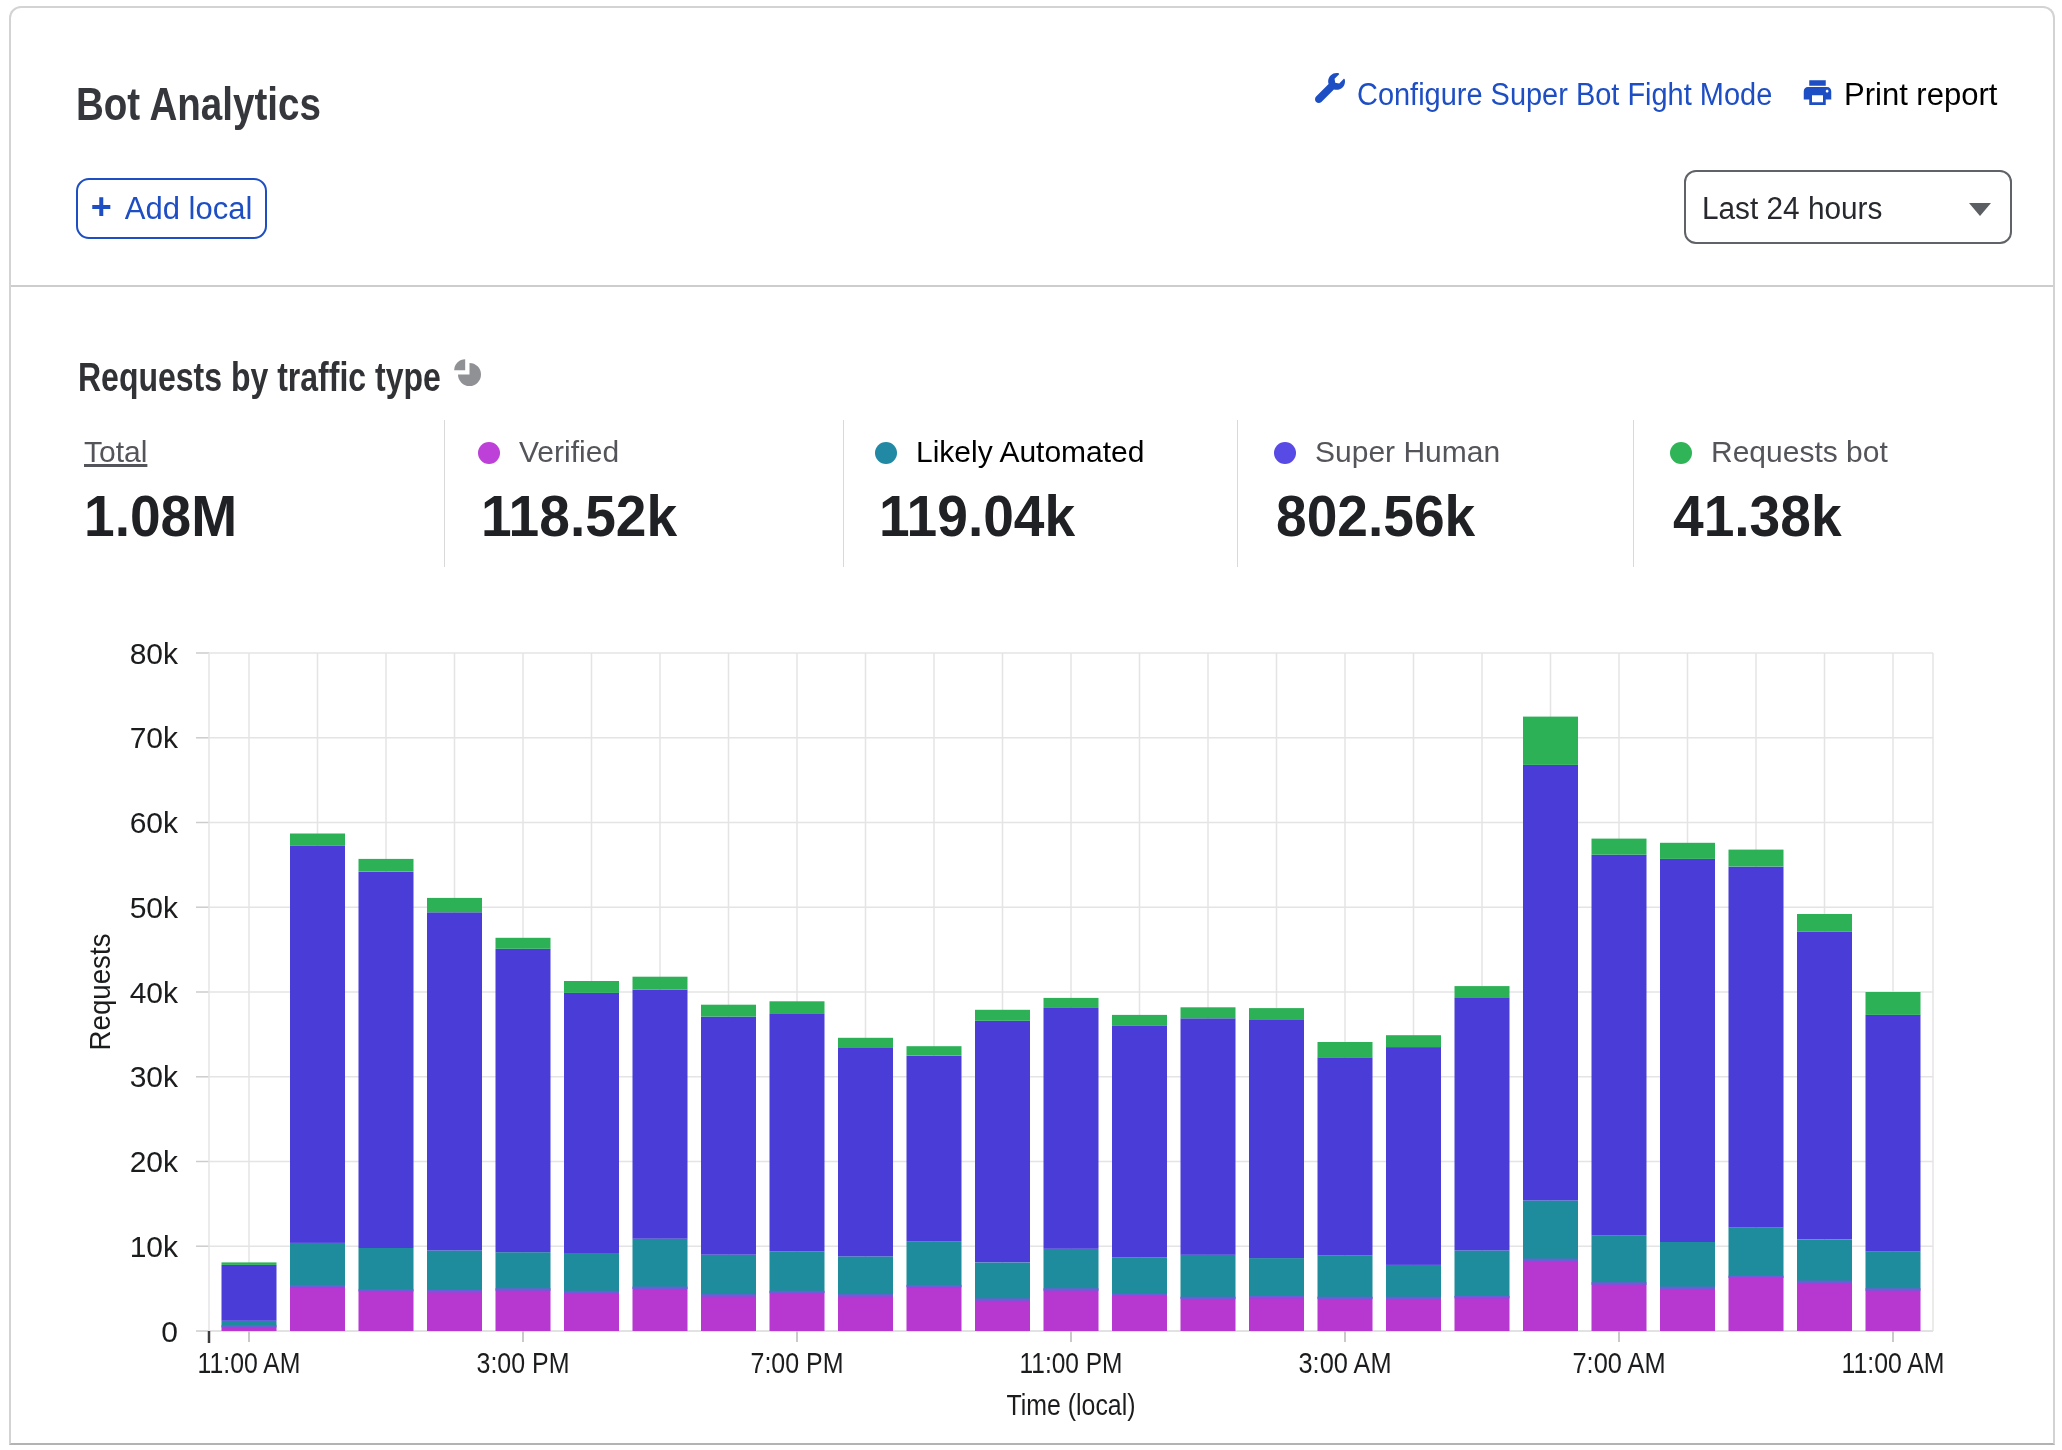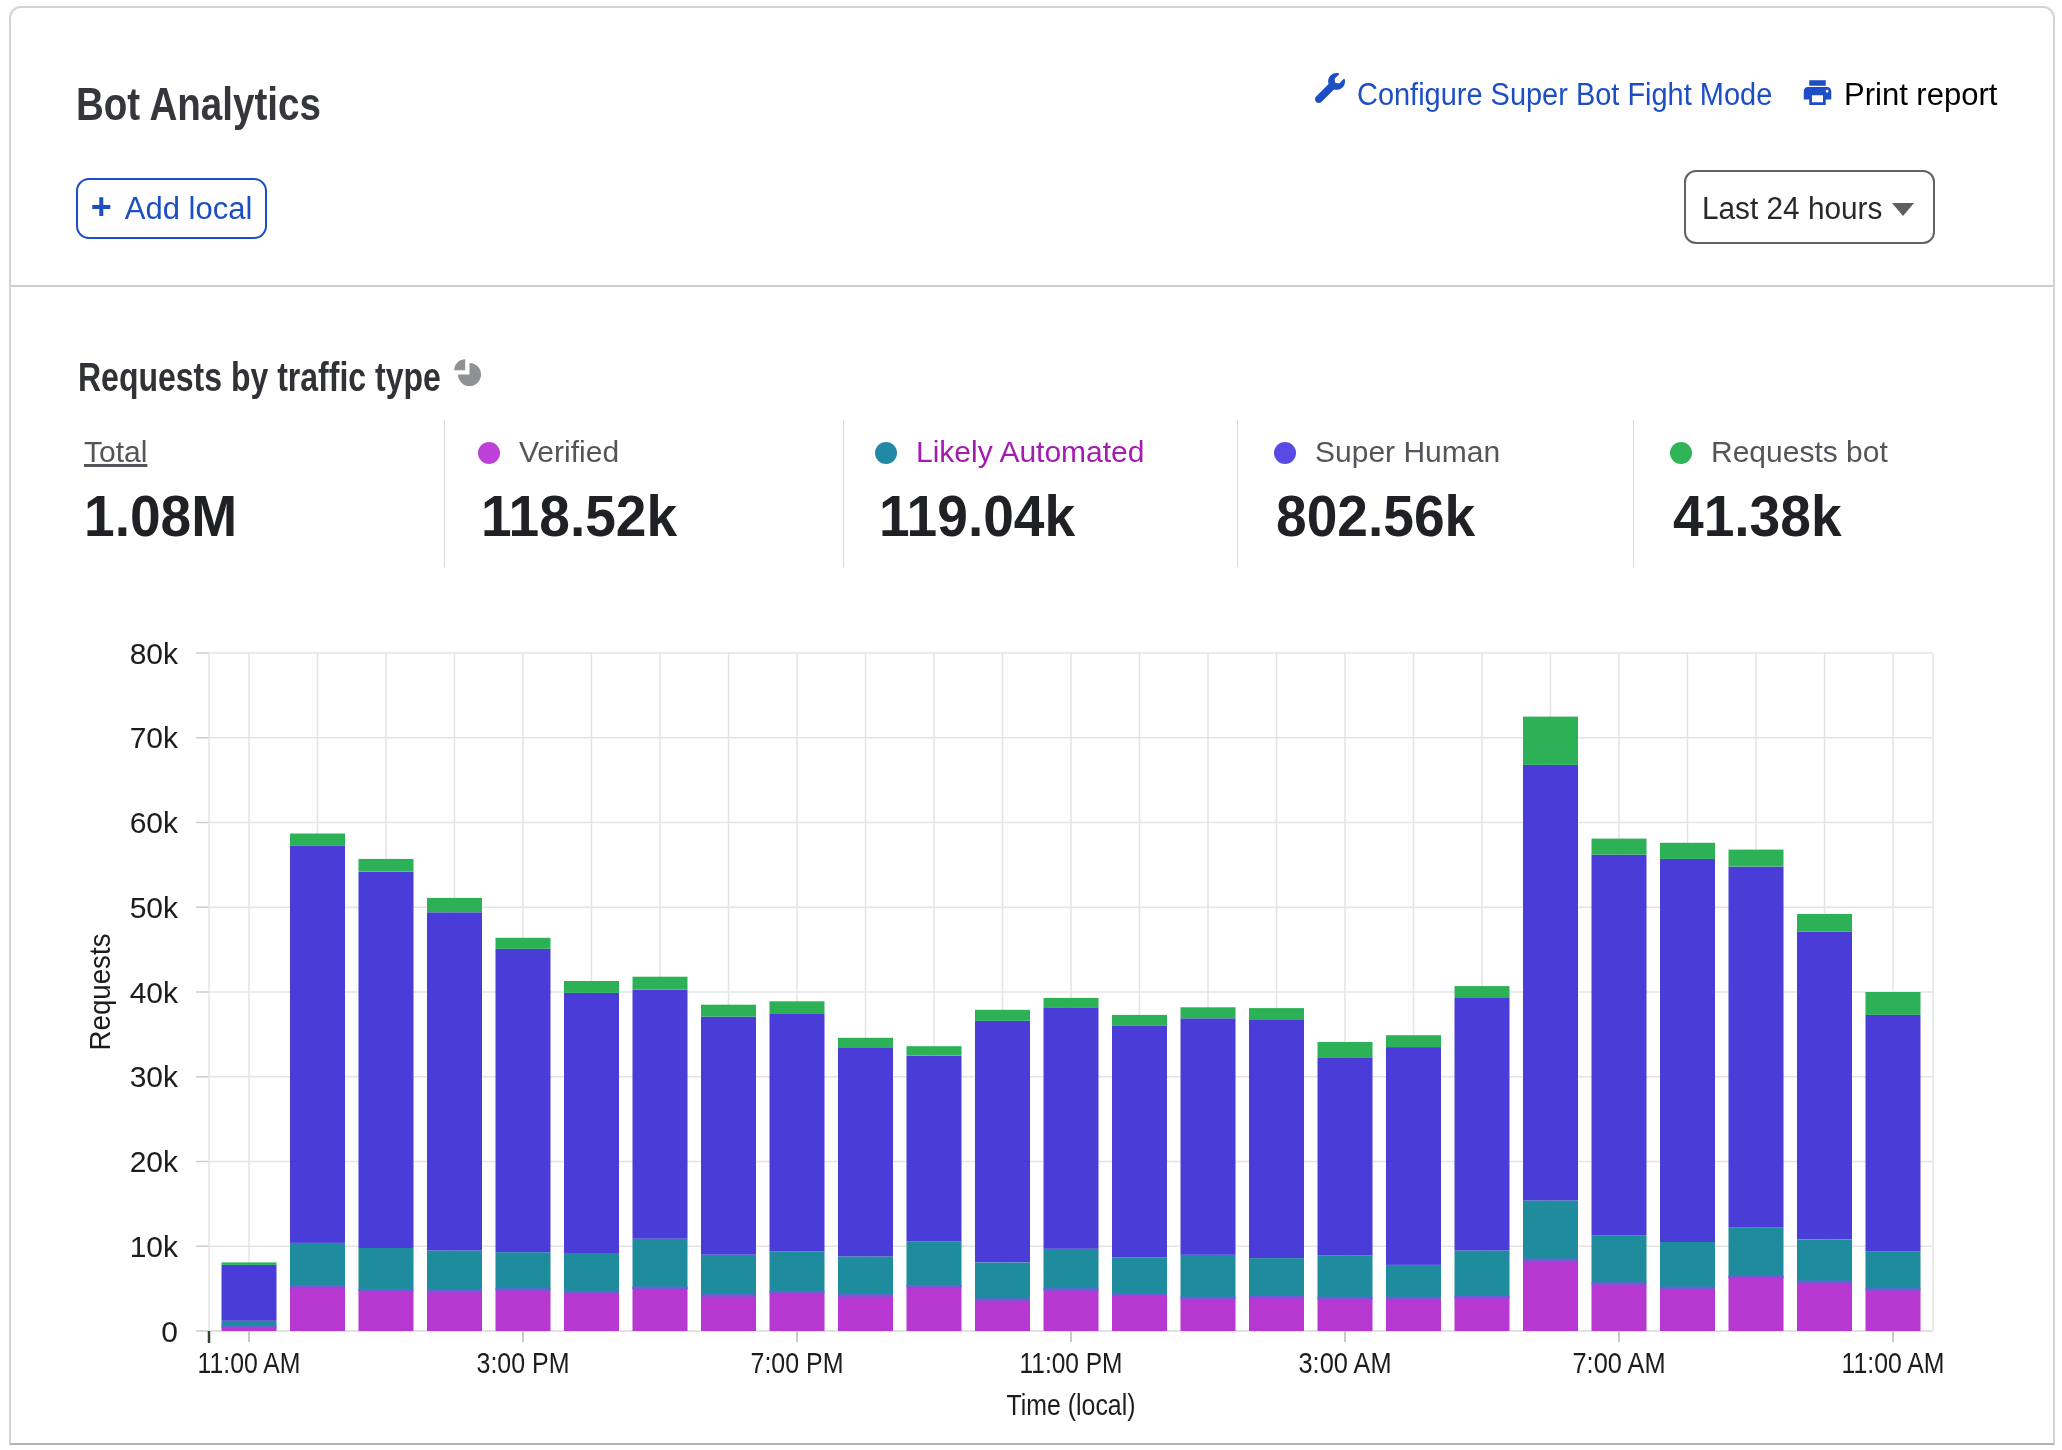--- a/index.html
+++ b/index.html
@@ -20,41 +20,41 @@
 <svg style="position:absolute;left:1801px;top:76px" width="33" height="33" viewBox="0 0 24 24">
     <path fill="#1d4ec4" d="M19 8H5c-1.66 0-3 1.34-3 3v6h4v4h12v-4h4v-6c0-1.66-1.34-3-3-3zm-3 11H8v-5h8v5zm3-7c-.55 0-1-.45-1-1s.45-1 1-1 1 .45 1 1-.45 1-1 1zm-1-9H6v4h12V3z"></path>
   </svg>
 <div class="abs" style="left:1844px;top:79px;font-size:31px;color:#000000;">Print report</div>
 
 <div class="abs" style="left:76px;top:178px;width:191px;height:61px;border:2px solid #1d4ec4;border-radius:13px;display:flex;align-items:center;justify-content:center;color:#1d4ec4;">
   <span style="font-size:36px;font-weight:600;margin-right:13px;margin-top:-3px;">+</span>
     <span style="font-size:31px;">Add local</span>
 </div>
 
-<div class="abs" style="left:1684px;top:170px;width:251px;height:74px;border:2px solid #5f6267;border-radius:12px;display:flex;align-items:center;">
+<div class="abs" style="left:1684px;top:170px;width:328px;height:74px;border:2px solid #5f6267;border-radius:12px;display:flex;align-items:center;">
   <span style="font-size:31px;color:#27292e;margin-left:16px;margin-top:3px;transform:scaleX(0.96);transform-origin:left center;">Last 24 hours</span>
   <span style="position:absolute;right:19px;top:31px;width:0;height:0;border-left:11px solid transparent;border-right:11px solid transparent;border-top:13px solid #5b5e63;"></span>
 </div>
 
 <div class="abs" style="left:78px;top:357px;font-size:40px;font-weight:700;color:#303236;transform:scaleX(0.80);transform-origin:left top;">Requests by traffic type</div>
 <svg style="position:absolute;left:453px;top:358px" width="29" height="29" viewBox="0 0 29 29">
     <path fill="#8f9195" d="M16.5 5 A11.5 11.5 0 1 1 5 16.5 L16.5 16.5 Z"></path>
     <path fill="#8f9195" d="M12.2 12.2 L12.2 1.2 A11 11 0 0 0 1.2 12.2 Z"></path>
   </svg>
 
 <div class="abs" style="left:444px;top:420px;width:1px;height:147px;background:#d9d9d9;"></div>
 <div class="abs" style="left:843px;top:420px;width:1px;height:147px;background:#d9d9d9;"></div>
 <div class="abs" style="left:1237px;top:420px;width:1px;height:147px;background:#d9d9d9;"></div>
 <div class="abs" style="left:1633px;top:420px;width:1px;height:147px;background:#d9d9d9;"></div>
 
 <div class="abs" style="left:84px;top:437px;font-size:30px;color:#54555a;text-decoration:underline;">Total</div>
 <div class="abs" style="left:478px;top:442px;width:22px;height:22px;border-radius:50%;background:#bd40d8;"></div>
 <div class="abs" style="left:519px;top:437px;font-size:30px;color:#54555a;">Verified</div>
 <div class="abs" style="left:875px;top:442px;width:22px;height:22px;border-radius:50%;background:#2189a3;"></div>
-<div class="abs" style="left:916px;top:437px;font-size:30px;color:#a21caf;">Likely Automated</div>
+<div class="abs" style="left:916px;top:437px;font-size:30px;color:#000000;">Likely Automated</div>
 <div class="abs" style="left:1274px;top:442px;width:22px;height:22px;border-radius:50%;background:#584ae4;"></div>
 <div class="abs" style="left:1315px;top:437px;font-size:30px;color:#54555a;">Super Human</div>
 <div class="abs" style="left:1670px;top:442px;width:22px;height:22px;border-radius:50%;background:#2fb457;"></div>
 <div class="abs" style="left:1711px;top:437px;font-size:30px;color:#54555a;">Requests bot</div>
 
 <div class="abs" style="left:84px;top:487px;font-size:58px;font-weight:700;color:#202125;transform:scaleX(0.95);transform-origin:left top;">1.08M</div>
 <div class="abs" style="left:481px;top:487px;font-size:58px;font-weight:700;color:#202125;transform:scaleX(0.95);transform-origin:left top;">118.52k</div>
 <div class="abs" style="left:879px;top:487px;font-size:58px;font-weight:700;color:#202125;transform:scaleX(0.95);transform-origin:left top;">119.04k</div>
 <div class="abs" style="left:1276px;top:487px;font-size:58px;font-weight:700;color:#202125;transform:scaleX(0.95);transform-origin:left top;">802.56k</div>
 <div class="abs" style="left:1673px;top:487px;font-size:58px;font-weight:700;color:#202125;transform:scaleX(0.95);transform-origin:left top;">41.38k</div>

